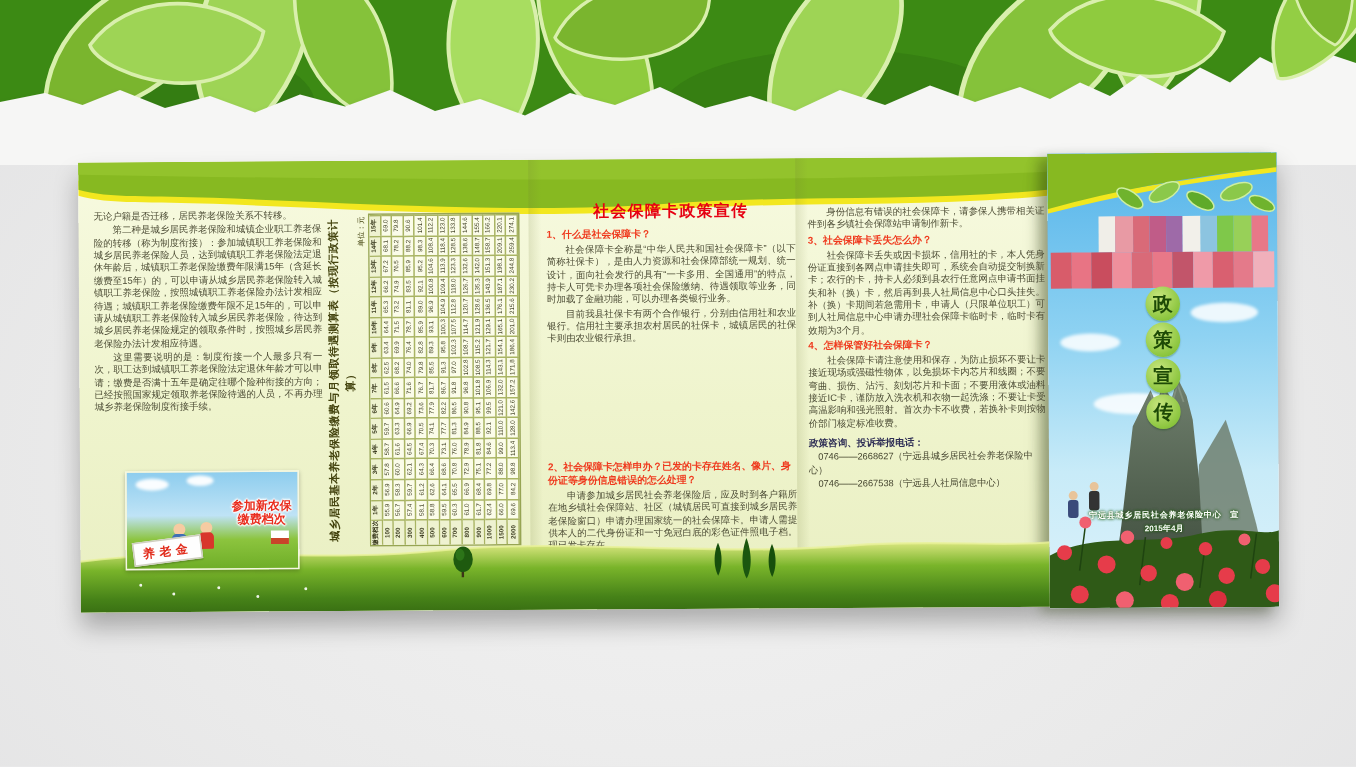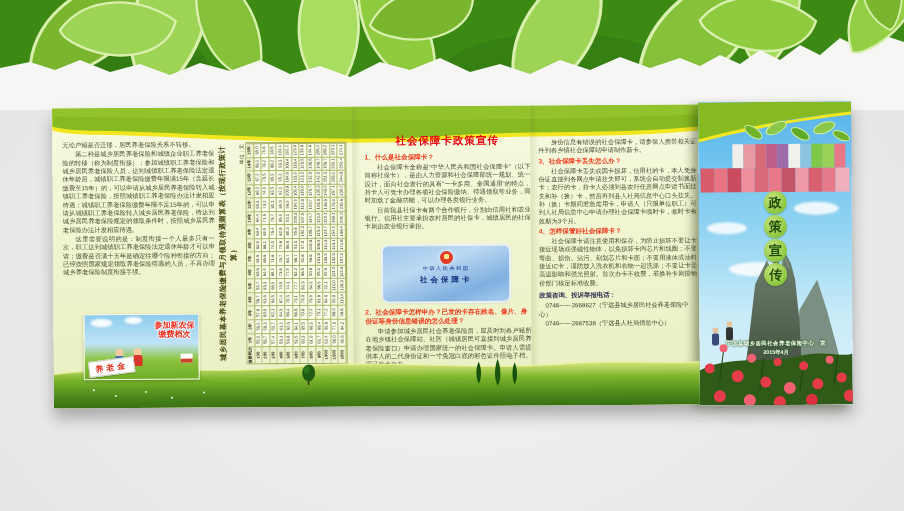--- a/index.html
+++ b/index.html
@@ -19,21 +19,21 @@
   
   .p{font-size:6.3px;line-height:1.33;color:#4c4c35;text-align:justify;text-indent:2em;margin:0 0 1px 0;}
   .p.noindent{text-indent:0;}
   .h{font-size:6.6px;line-height:1.35;color:#ef3a1e;font-weight:bold;margin:2px 0 1px 0;}
   
   #panel-left{position:absolute;left:10px;top:33px;width:152px;}
   #cartoon{position:absolute;left:30px;top:206px;width:116px;height:66px;z-index:5;
      background:linear-gradient(180deg,#8ecdee 0%,#bfe3f6 45%,#8cc43e 70%,#6fae28 100%);
      border:1.5px solid #f4f7e2;box-shadow:0 1px 3px rgba(0,0,0,.25);overflow:hidden;}
   .cloud{position:absolute;background:#fff;border-radius:50%;filter:blur(1px);opacity:.95;}
-  #cartoon-slogan{position:absolute;right:4px;top:6px;text-align:center;color:#e92c1d;
+  #cartoon-slogan{position:absolute;right:4px;top:18px;text-align:center;color:#e92c1d;
       font-weight:bold;font-size:8px;line-height:1.15;
       text-shadow:0 0 1px #fff,1px 0 1px #fff,-1px 0 1px #fff,0 1px 1px #fff,0 -1px 1px #fff;}
   .figure{position:absolute;width:10px;}
   .fig-head{width:8px;height:8px;border-radius:50%;background:#f6cba2;margin:0 auto;}
   .fig-body{width:10px;height:11px;border-radius:3px 3px 1px 1px;margin-top:-1px;}
   #pension-sign{position:absolute;left:4px;bottom:4px;width:46px;height:16px;background:#fefefe;
       border:.5px solid #cfcfc0;transform:rotate(-7deg);display:flex;align-items:center;justify-content:center;
       color:#e12a1a;font-weight:bold;font-size:8px;letter-spacing:3px;box-shadow:0 1px 1px rgba(0,0,0,.2);}
   
   #table-wrap{position:absolute;left:164px;top:35px;width:124px;height:222px;}
@@ -401,25 +401,20 @@
       </div>
 
       <div id="panel-policy">
         <div id="policy-title">社会保障卡政策宣传</div>
         <div id="policy-sections">
             <div class="h">1、什么是社会保障卡？</div>
             <p class="p">社会保障卡全称是“中华人民共和国社会保障卡”（以下简称社保卡），是由人力资源和社会保障部统一规划、统一设计，面向社会发行的具有“一卡多用、全国通用”的特点，持卡人可凭卡办理各项社会保险缴纳、待遇领取等业务，同时加载了金融功能，可以办理各类银行业务。</p>
             <p class="p">目前我县社保卡有两个合作银行，分别由信用社和农业银行。信用社主要承担农村居民的社保卡，城镇居民的社保卡则由农业银行承担。</p>
           </div>
       </div>
-      <div id="ss-card">
-        <div id="card-emblem">★</div>
-        <div id="card-country">中华人民共和国</div>
-        <div id="card-name">社会保障卡</div>
-      </div>
       <div id="panel-policy-bottom" style="position:absolute;left:312px;top:200px;width:166px;">
           <div class="h">2、社会保障卡怎样申办？已发的卡存在姓名、像片、身份证等身份信息错误的怎么处理？</div>
           <p class="p">申请参加城乡居民社会养老保险后，应及时到各户籍所在地乡镇社会保障站、社区（城镇居民可直接到城乡居民养老保险窗口）申请办理国家统一的社会保障卡。申请人需提供本人的二代身份证和一寸免冠白底的彩色证件照电子档。现已发卡存在</p>
         </div>
 
       <div id="panel-right">
         <div id="right-sections">
             <p class="p">身份信息有错误的社会保障卡，请参保人携带相关证件到各乡镇社会保障站申请制作新卡。</p>
             <div class="h">3、社会保障卡丢失怎么办？</div>
             <p class="p">社会保障卡丢失或因卡损坏，信用社的卡，本人凭身份证直接到各网点申请挂失即可，系统会自动提交制换新卡；农行的卡，持卡人必须到县农行任意网点申请书面挂失和补（换）卡，然后再到县人社局信息中心口头挂失。补（换）卡期间若急需用卡，申请人（只限单位职工）可到人社局信息中心申请办理社会保障卡临时卡，临时卡有效期为3个月。</p>

